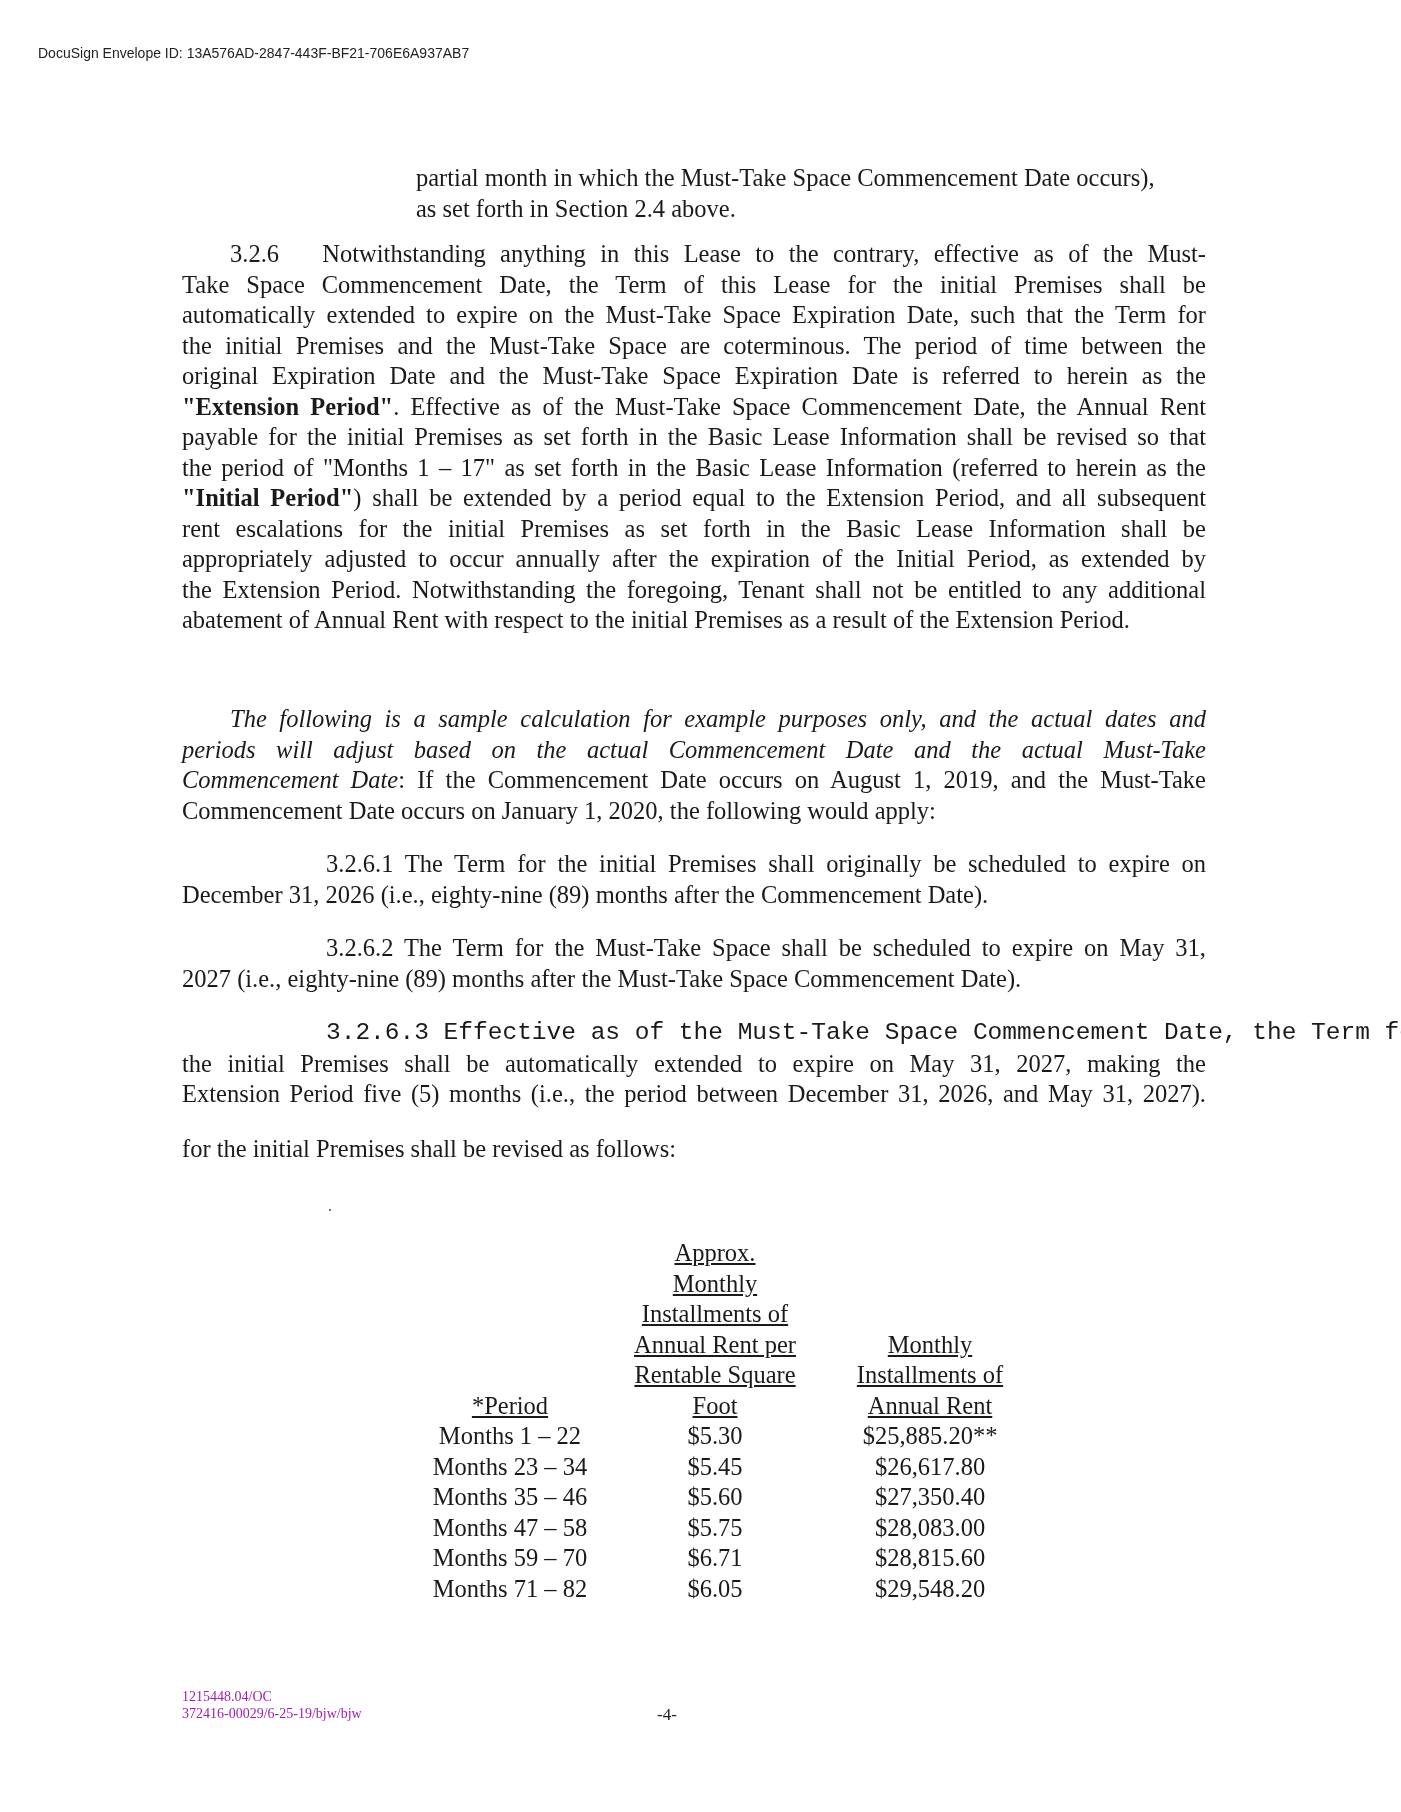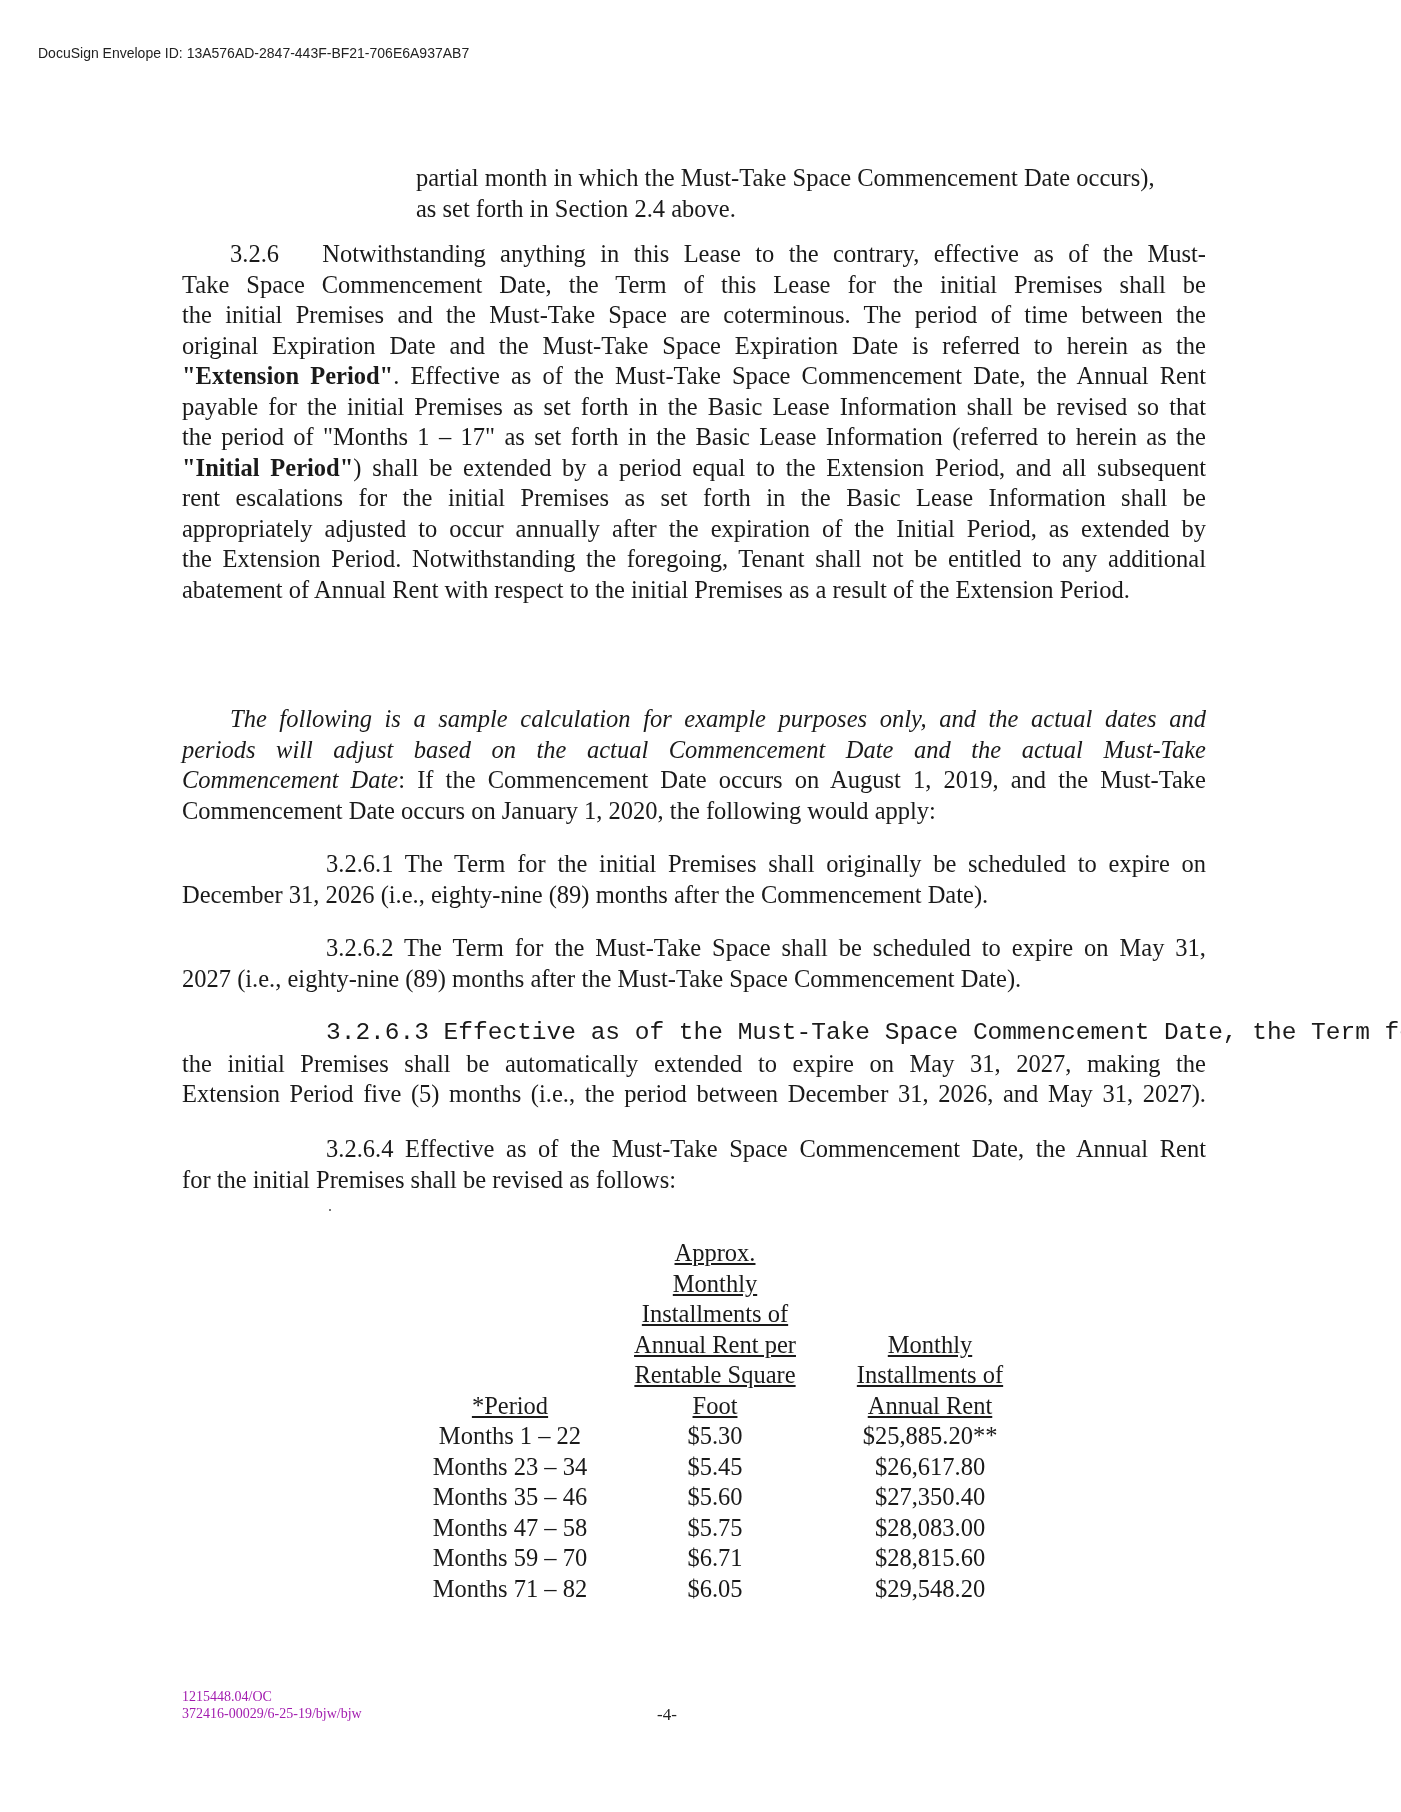--- a/index.html
+++ b/index.html
@@ -38,20 +38,21 @@
 <div class="page">
 
   <div class="p cont" style="top:163px;">
     <span class="line last">partial month in which the Must-Take Space Commencement Date occurs),</span>
     <span class="line last">as set forth in Section 2.4 above.</span>
   </div>
 
   <div class="p" style="top:239px;">
     <span class="line" style="padding-left:48px;"><span>3.2.6</span>&nbsp;&nbsp; <span>Notwithstanding anything in this Lease to the contrary, effective as of the Must-</span></span>
     <span class="line">Take Space Commencement Date, the Term of this Lease for the initial Premises shall be</span>
+    <span class="line">automatically extended to expire on the Must-Take Space Expiration Date, such that the Term for</span>
     <span class="line">the initial Premises and the Must-Take Space are coterminous.  The period of time between the</span>
     <span class="line">original Expiration Date and the Must-Take Space Expiration Date is referred to herein as the</span>
     <span class="line"><b>"Extension Period"</b><span>.  Effective as of the Must-Take Space Commencement Date, the Annual Rent</span></span>
     <span class="line">payable for the initial Premises as set forth in the Basic Lease Information shall be revised so that</span>
     <span class="line">the period of "Months 1 – 17" as set forth in the Basic Lease Information (referred to herein as the</span>
     <span class="line"><b>"Initial Period"</b><span>) shall be extended by a period equal to the Extension Period, and all subsequent</span></span>
     <span class="line">rent escalations for the initial Premises as set forth in the Basic Lease Information shall be</span>
     <span class="line">appropriately adjusted to occur annually after the expiration of the Initial Period, as extended by</span>
     <span class="line">the Extension Period.  Notwithstanding the foregoing, Tenant shall not be entitled to any additional</span>
     <span class="line last">abatement of Annual Rent with respect to the initial Premises as a result of the Extension Period.</span>
@@ -74,21 +75,20 @@
     <span class="line last">2027 (i.e., eighty-nine (89) months after the Must-Take Space Commencement Date).</span>
   </div>
 
   <div class="p" style="top:1018px;">
     <span class="line" style="padding-left:144px;font-family:Liberation Mono, monospace;">3.2.6.3 Effective as of the Must-Take Space Commencement Date, the Term for</span>
     <span class="line">the initial Premises shall be automatically extended to expire on May 31, 2027, making the</span>
     <span class="line">Extension Period five (5) months (i.e., the period between December 31, 2026, and May 31, 2027).</span>
   </div>
 
   <div class="p" style="top:1134px;">
-    <span class="line" style="padding-left:144px;">3.2.6.4 Effective as of the Must-Take Space Commencement Date, the Annual Rent</span>
     <span class="line last">for the initial Premises shall be revised as follows:</span>
   </div>
 
   <div class="speck"></div>
 
   <table class="rent">
     <thead>
       <tr>
         <th class="col1"><span class="u">*Period</span></th>
         <th class="col2">

